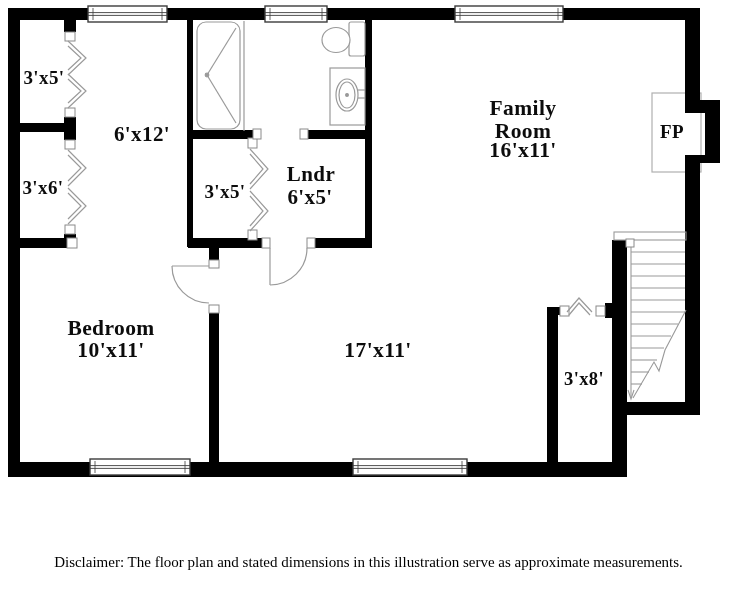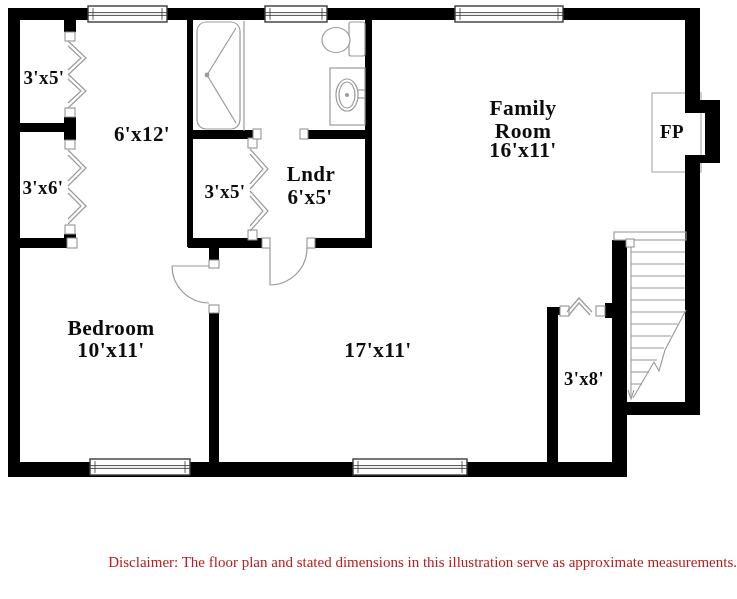--- a/index.html
+++ b/index.html
@@ -1,22 +1,22 @@
 <!DOCTYPE html>
 <html><head>
 <meta charset="utf-8">
 <style>
   html,body{margin:0;padding:0;background:#ffffff;}
   .stage{position:relative;width:737px;height:599px;background:#ffffff;overflow:hidden;
          font-family:"Liberation Serif", serif;}
   .plan-svg{position:absolute;left:0;top:0;}
   .room-label{fill:#0c0c0c;font-family:"Liberation Serif", serif;font-weight:700;
               letter-spacing:.4px;}
-  .disclaimer{position:absolute;left:0;right:0;top:552px;text-align:right;
-              color:#b91c1c;font-size:15px;line-height:20px;}
+  .disclaimer{position:absolute;left:0;right:0;top:552px;text-align:center;
+              color:#000000;font-size:15px;line-height:20px;}
   .disclaimer p{margin:0;}
 </style>
 </head>
 <body>
 
 <div class="stage">
 <svg class="plan-svg" width="737" height="599" viewBox="0 0 737 599">
 
   <g>
     <rect x="652" y="93" width="49" height="79" fill="#ffffff" stroke="#b0b0b0" stroke-width="1.2"></rect>

